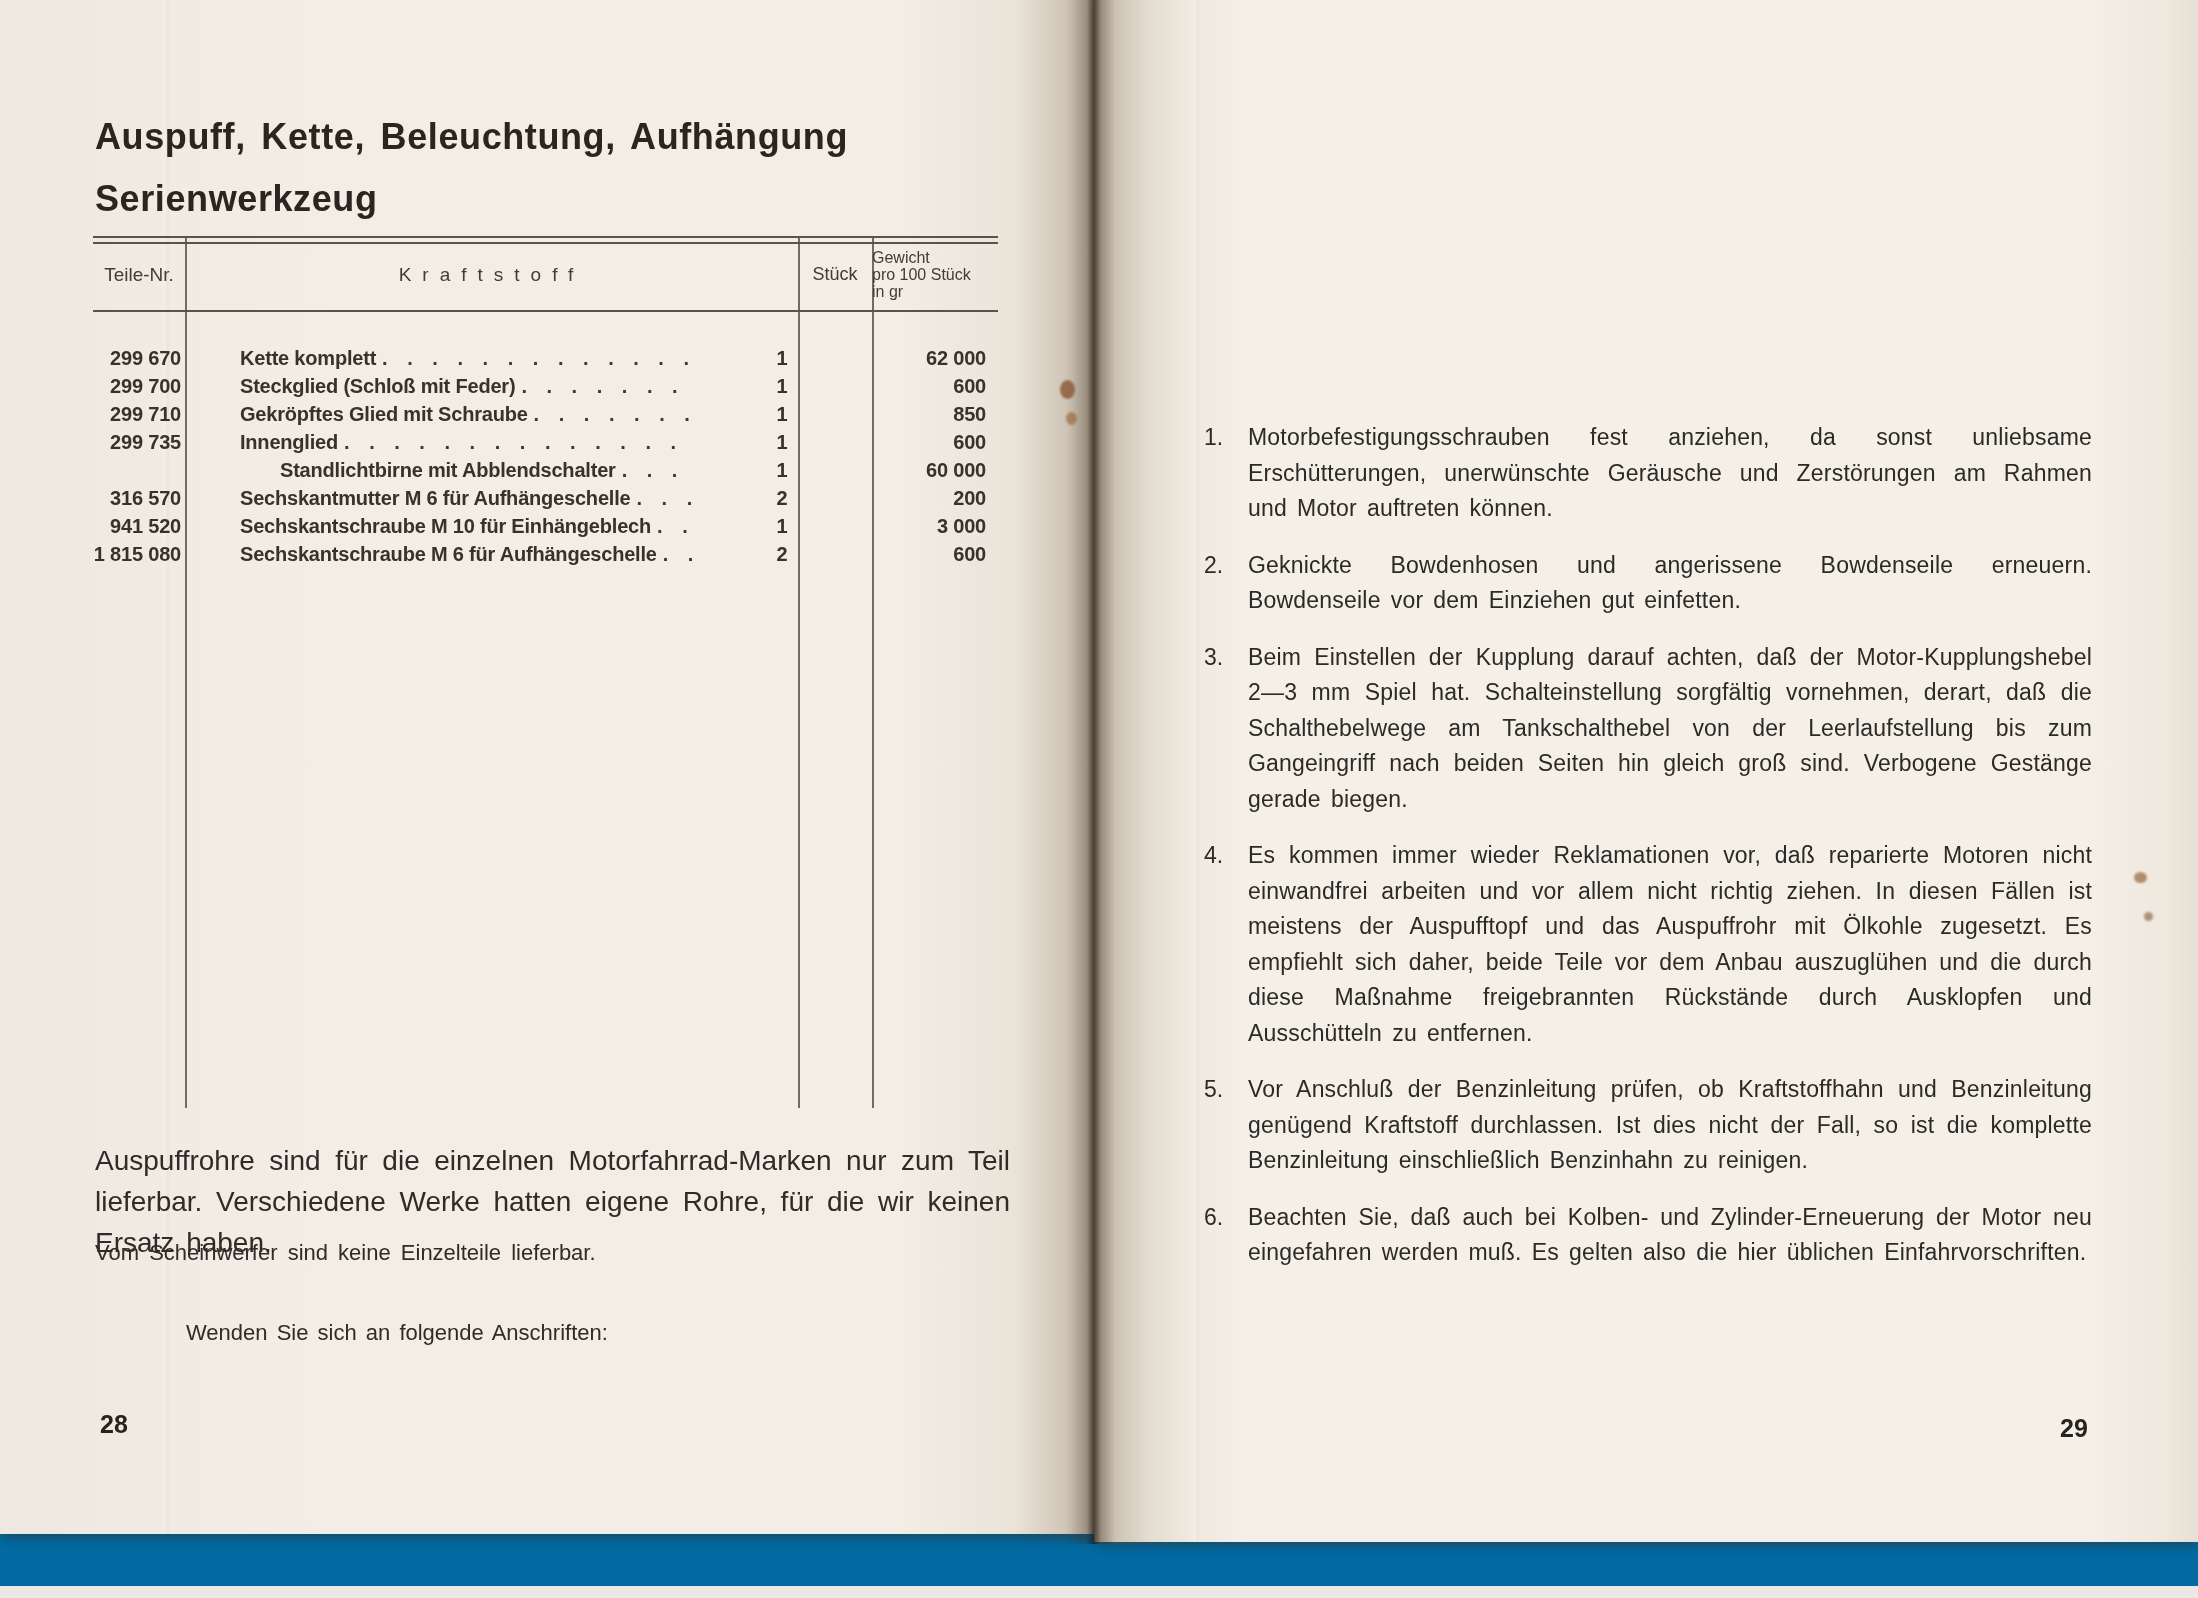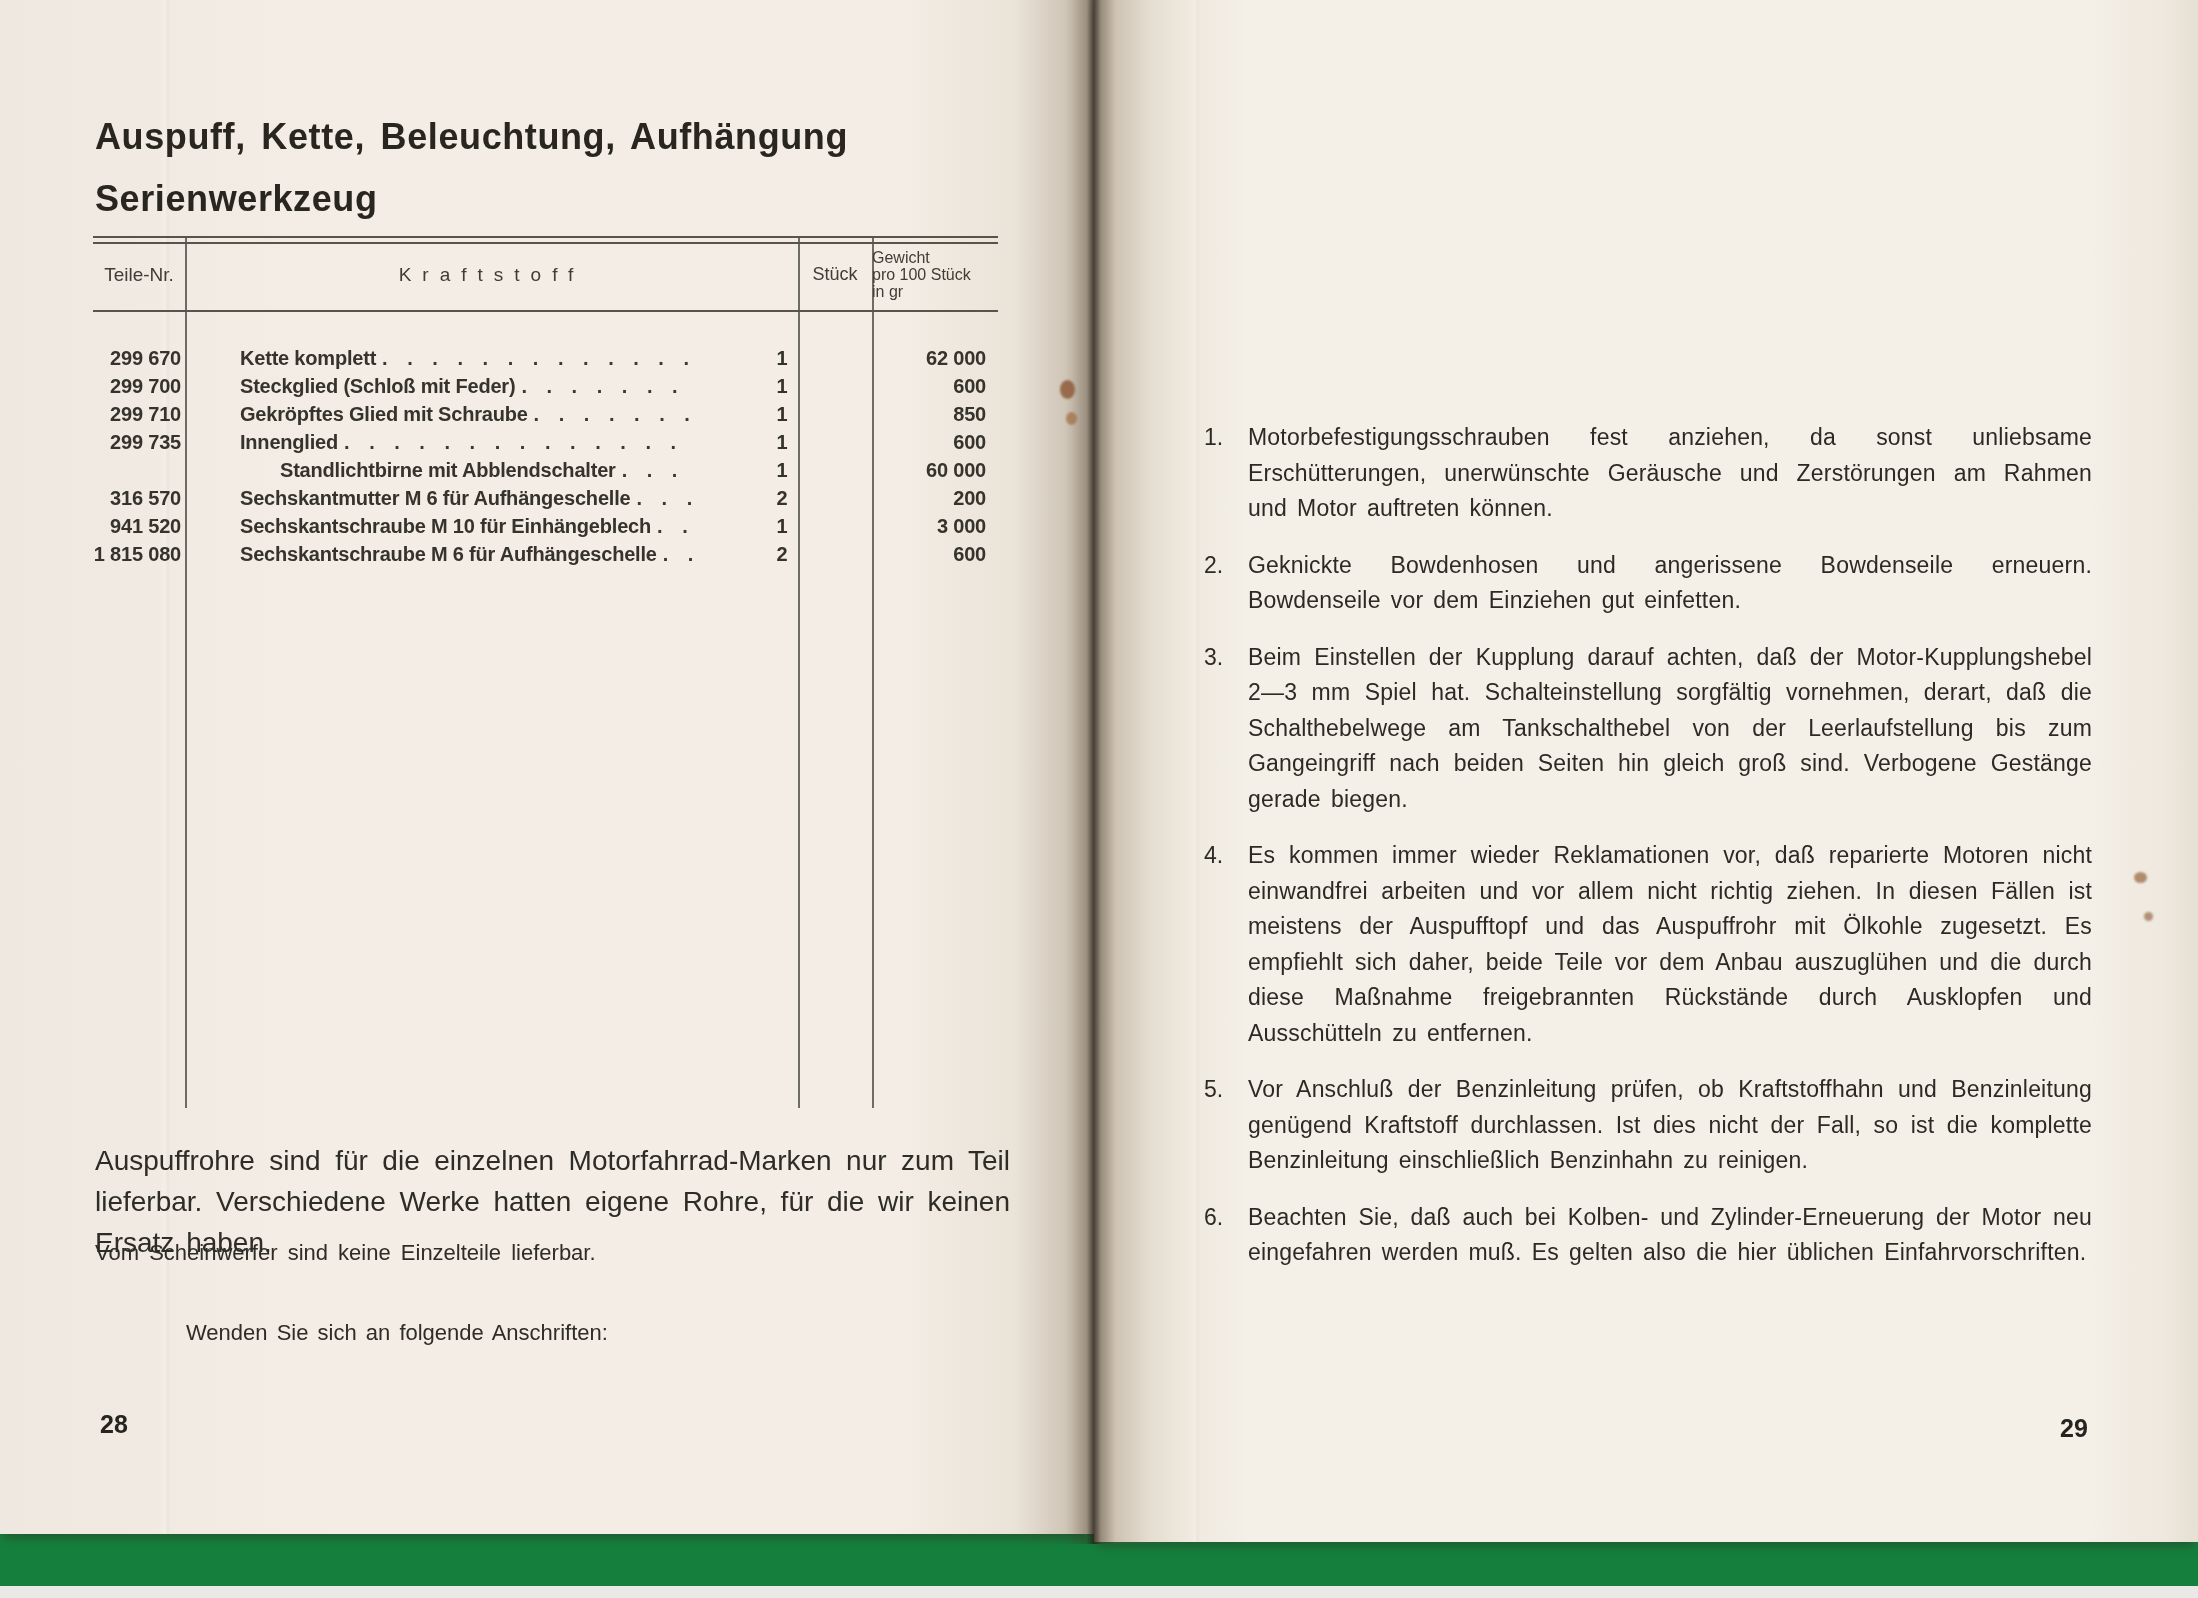--- a/index.html
+++ b/index.html
@@ -1,18 +1,18 @@
 <!DOCTYPE html>
 <html><head>
 <meta charset="utf-8">
 <style>
   html,body { margin:0; padding:0; background:#b9b7b5; }
   .scan {
     position:relative; width:2198px; height:1598px; overflow:hidden;
-    background:#15803d;
+    background:#0369a1;
     font-family:"Liberation Sans", sans-serif;
     color:#2b2925;
   }
   .bottom-light-strip { position:absolute; left:0; top:1586px; width:2198px; height:12px; background:#eae9e7; }
 
   
   .page { position:absolute; top:0; box-shadow: 0 7px 9px -3px rgba(50,40,30,0.45); }
   .page-left {
     left:0; width:1094px; height:1534px;
     background: linear-gradient(90deg,#eee8e0 0%, #f3ede5 30%, #f3ede5 82%, #eae3d8 93%, #d9cfc1 98%, #bbae9d 100%);

